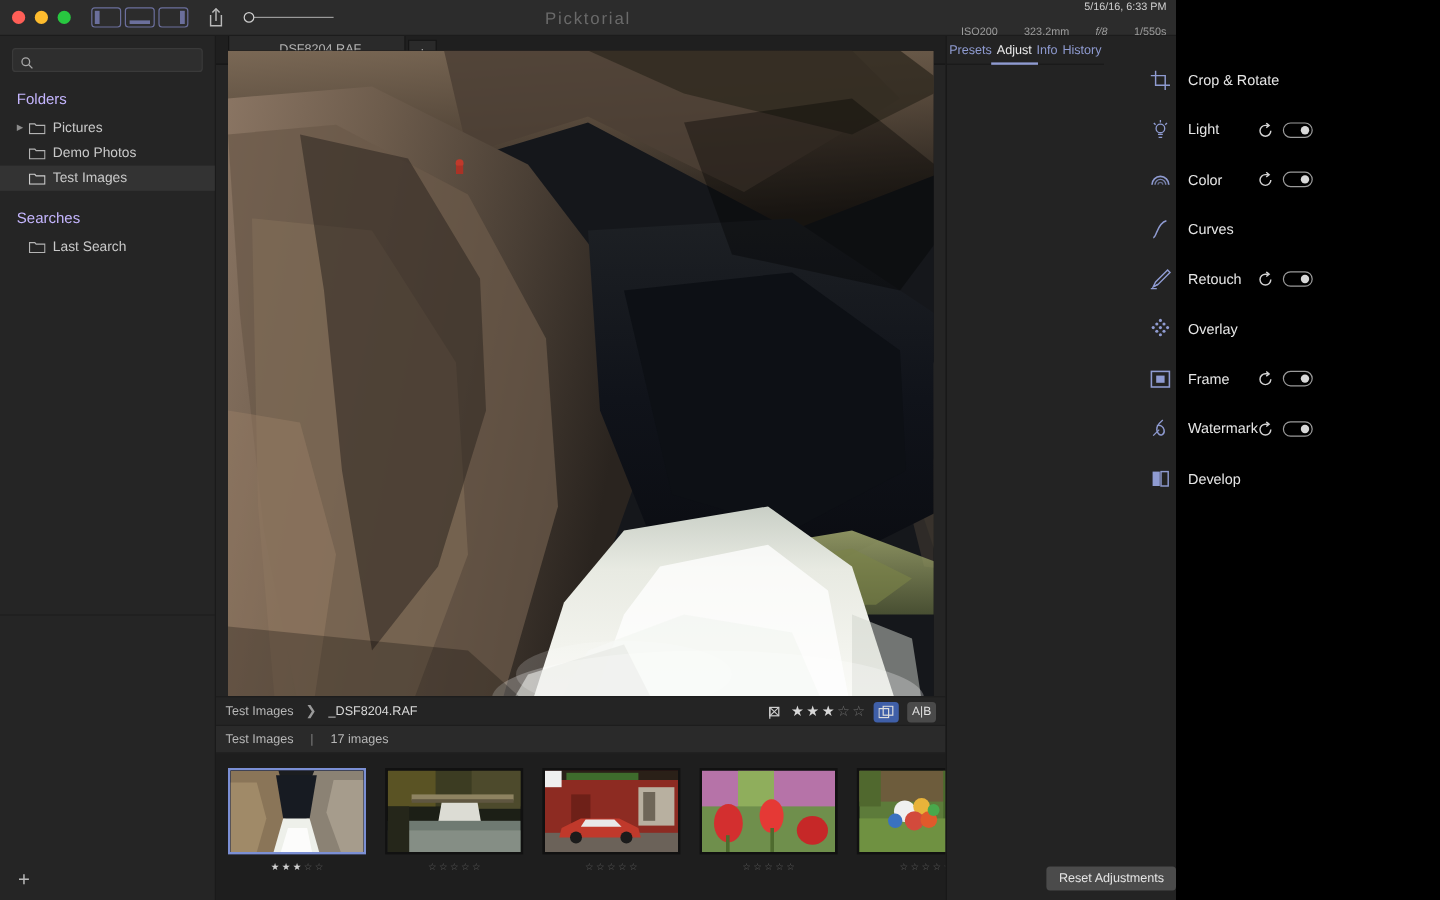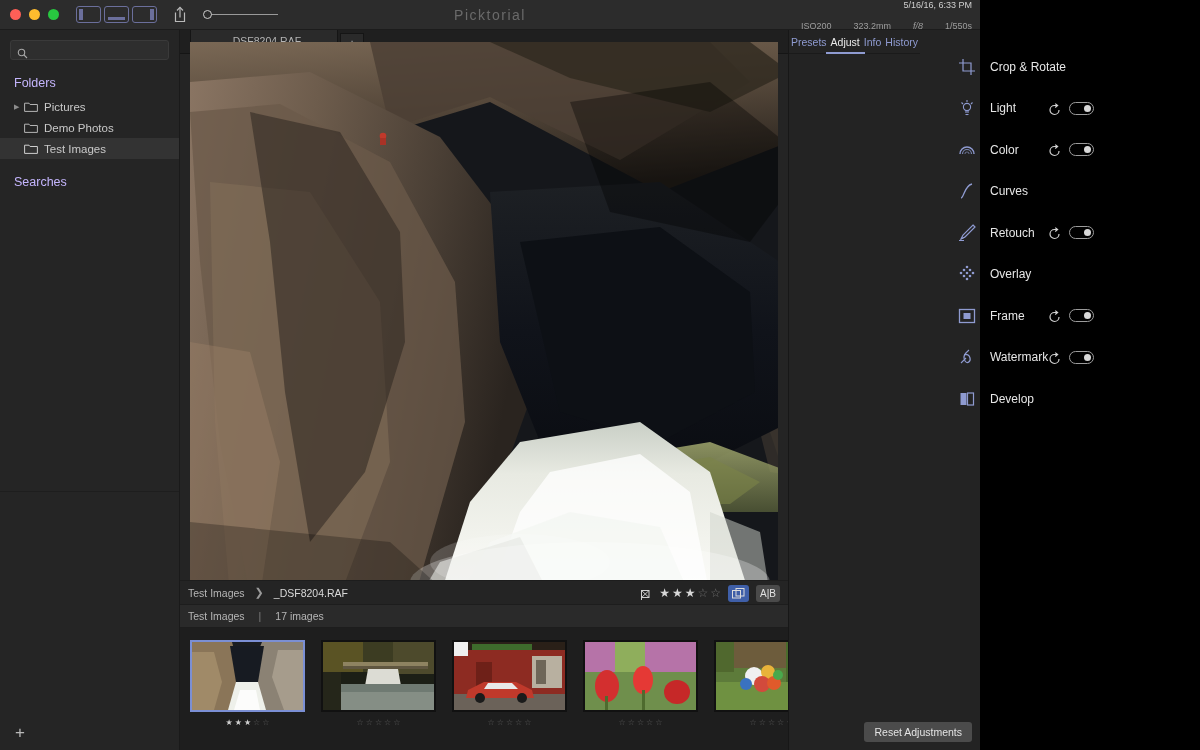--- a/index.html
+++ b/index.html
@@ -300,21 +300,21 @@
     width: 25px; height: 13px; border-radius: 7px;
     border: 1px solid #9b9b9b;
     position: relative; background: transparent;
   }
   .toggle .knob {
     position: absolute; top: 2px; right: 2px;
     width: 7px; height: 7px; border-radius: 50%;
     background: #d8d8d8;
   }
   .reset-adjust {
-    position: absolute; right: 8px; bottom: 8px;
+    position: absolute; right: 0; bottom: 8px;
     height: 20px; padding: 0 10px;
     background: #4b4b4b; border-radius: 3px;
     color: #e4e4e4; font-size: 10.5px;
     display: flex; align-items: center; justify-content: center;
   }
 </style>
 </head>
 <body>
 
 <div class="app">
@@ -402,20 +402,29 @@
         <span class="sb-tri"></span>
         <span class="folder-icon">
           <svg width="14" height="11" viewBox="0 0 14 11">
             <path d="M0.6 2.2 h4.4 l1.1 1.3 h7.3 v6.9 h-12.8 z" fill="none" stroke="#cfcfcf" stroke-width="1"></path>
           </svg>
         </span>
         <span>Test Images</span>
       </div>
 
       <div class="sb-section-title">Searches</div>
+      <div class="sb-item">
+        <span class="sb-tri"></span>
+        <span class="folder-icon">
+          <svg width="14" height="11" viewBox="0 0 14 11">
+            <path d="M0.6 2.2 h4.4 l1.1 1.3 h7.3 v6.9 h-12.8 z" fill="none" stroke="#b4b4b4" stroke-width="1"></path>
+          </svg>
+        </span>
+        <span>Last Search</span>
+      </div>
 
       <div class="sidebar-divider"></div>
 
       <div class="sb-add">+</div>
     </div>
 
     <div class="center">
 
       <div class="tabbar">
         <div style="width:10px"></div>

